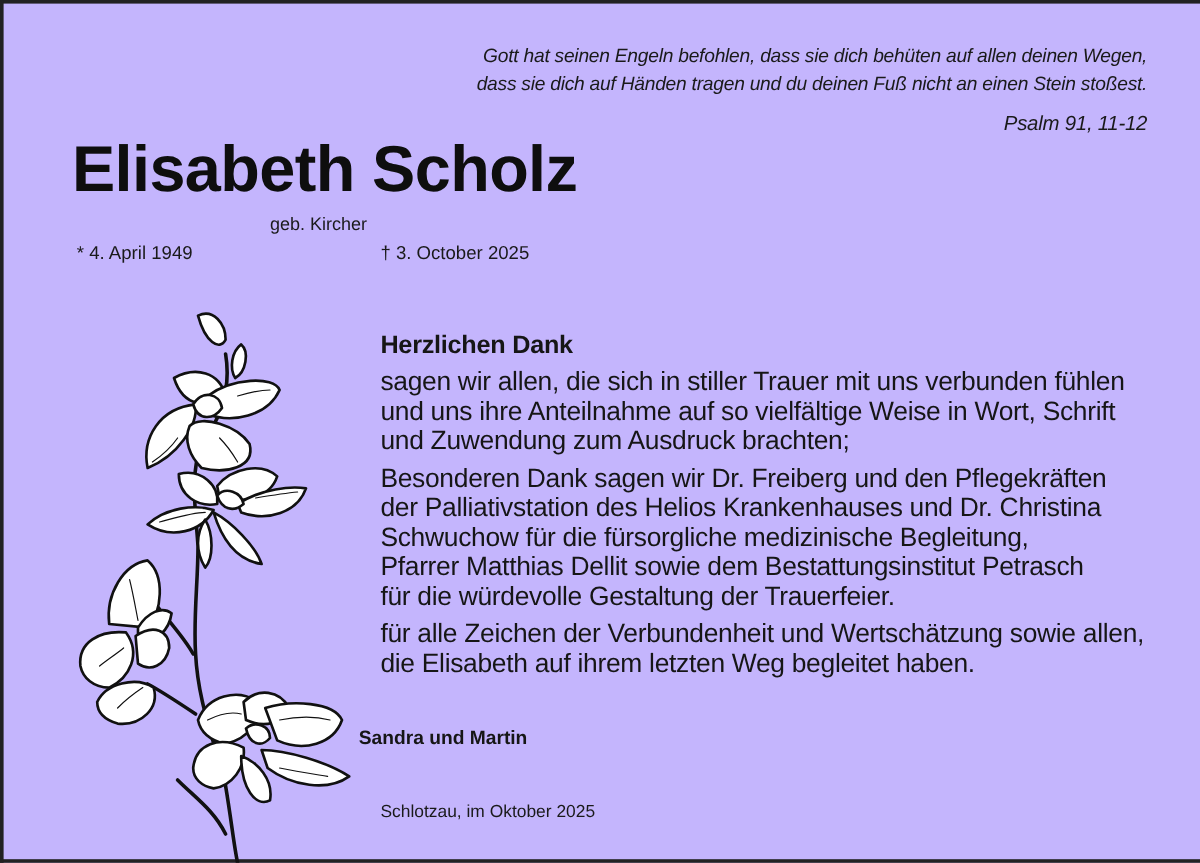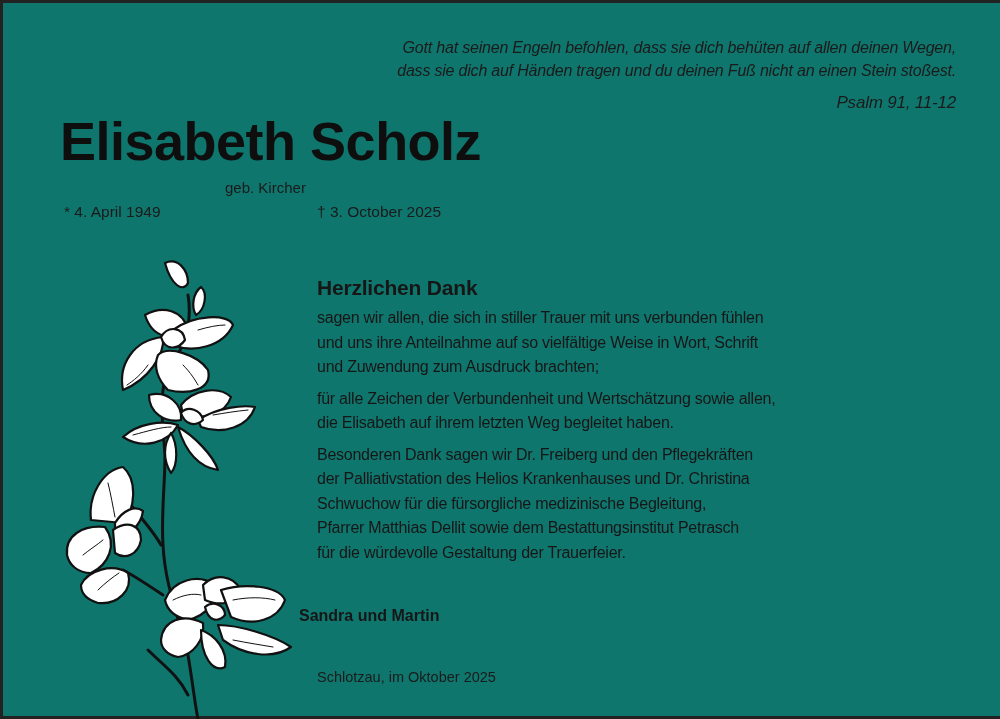--- a/index.html
+++ b/index.html
@@ -3,21 +3,21 @@
   <meta charset="utf-8">
   <style>
     html, body { margin: 0; padding: 0; background: #ffffff; }
     body { width: 1000px; height: 719px; overflow: hidden; }
     .frame {
       position: absolute; left: 0; top: 0;
       width: 1000px; height: 719px;
       box-sizing: border-box;
       border-top: 3px solid #222; border-left: 3px solid #222;
       border-bottom: 3px solid #222; border-right: 0;
-      background: #0f766e;
+      background: #c4b5fd;
       font-family: "DejaVu Sans", sans-serif;
       color: #111;
     }
     .quote {
       position: absolute; right: 44px; top: 33px;
       font-style: italic; font-size: 16px; line-height: 23px;
       text-align: right; letter-spacing: -0.2px; color: #1a1a1a;
       font-family: "Liberation Sans", sans-serif;
     }
     .quote .line { display: block; white-space: nowrap; }
@@ -40,21 +40,21 @@
       position: absolute; left: 314px; top: 200px;
       font-size: 15.5px; font-family: "Liberation Sans", sans-serif; color: #1a1a1a;
     }
     .thanks {
       position: absolute; left: 314px; top: 273px; width: 650px;
       font-family: "Liberation Sans", sans-serif; color: #161616;
     }
     .thanks h2 {
       margin: 0 0 6px 0; font-size: 21px; font-weight: bold; letter-spacing: -0.2px;
     }
-    .thanks .para { margin: 0 0 7px 0; font-size: 16px; line-height: 24.5px; letter-spacing: -0.25px; }
+    .thanks .para { margin: 0 0 7px 0; font-size: 22px; line-height: 24.5px; letter-spacing: -0.25px; }
     .thanks .para span { display: block; white-space: nowrap; }
     .signature {
       position: absolute; left: 296px; top: 604px;
       font-size: 16px; font-weight: bold; font-family: "Liberation Sans", sans-serif; color: #161616;
     }
     .place-date {
       position: absolute; left: 314px; top: 666px;
       font-size: 14.5px; font-family: "Liberation Sans", sans-serif; color: #1a1a1a;
     }
     .orchid { position: absolute; left: 50px; top: 252px; width: 250px; height: 464px; }
@@ -129,27 +129,27 @@
   </svg>
 
   <div class="thanks">
     <h2>Herzlichen Dank</h2>
     <div class="para">
       <span>sagen wir allen, die sich in stiller Trauer mit uns verbunden fühlen</span>
       <span>und uns ihre Anteilnahme auf so vielfältige Weise in Wort, Schrift</span>
       <span>und Zuwendung zum Ausdruck brachten;</span>
     </div>
     <div class="para">
-      <span>für alle Zeichen der Verbundenheit und Wertschätzung sowie allen,</span>
-      <span>die Elisabeth auf ihrem letzten Weg begleitet haben.</span>
-    </div>
-    <div class="para">
       <span>Besonderen Dank sagen wir Dr. Freiberg und den Pflegekräften</span>
       <span>der Palliativstation des Helios Krankenhauses und Dr. Christina</span>
       <span>Schwuchow für die fürsorgliche medizinische Begleitung,</span>
       <span>Pfarrer Matthias Dellit sowie dem Bestattungsinstitut Petrasch</span>
       <span>für die würdevolle Gestaltung der Trauerfeier.</span>
+    </div>
+    <div class="para">
+      <span>für alle Zeichen der Verbundenheit und Wertschätzung sowie allen,</span>
+      <span>die Elisabeth auf ihrem letzten Weg begleitet haben.</span>
     </div>
   </div>
 
   <div class="signature">Sandra und Martin</div>
   <div class="place-date">Schlotzau, im Oktober 2025</div>
 </div>
 
 </body></html>

